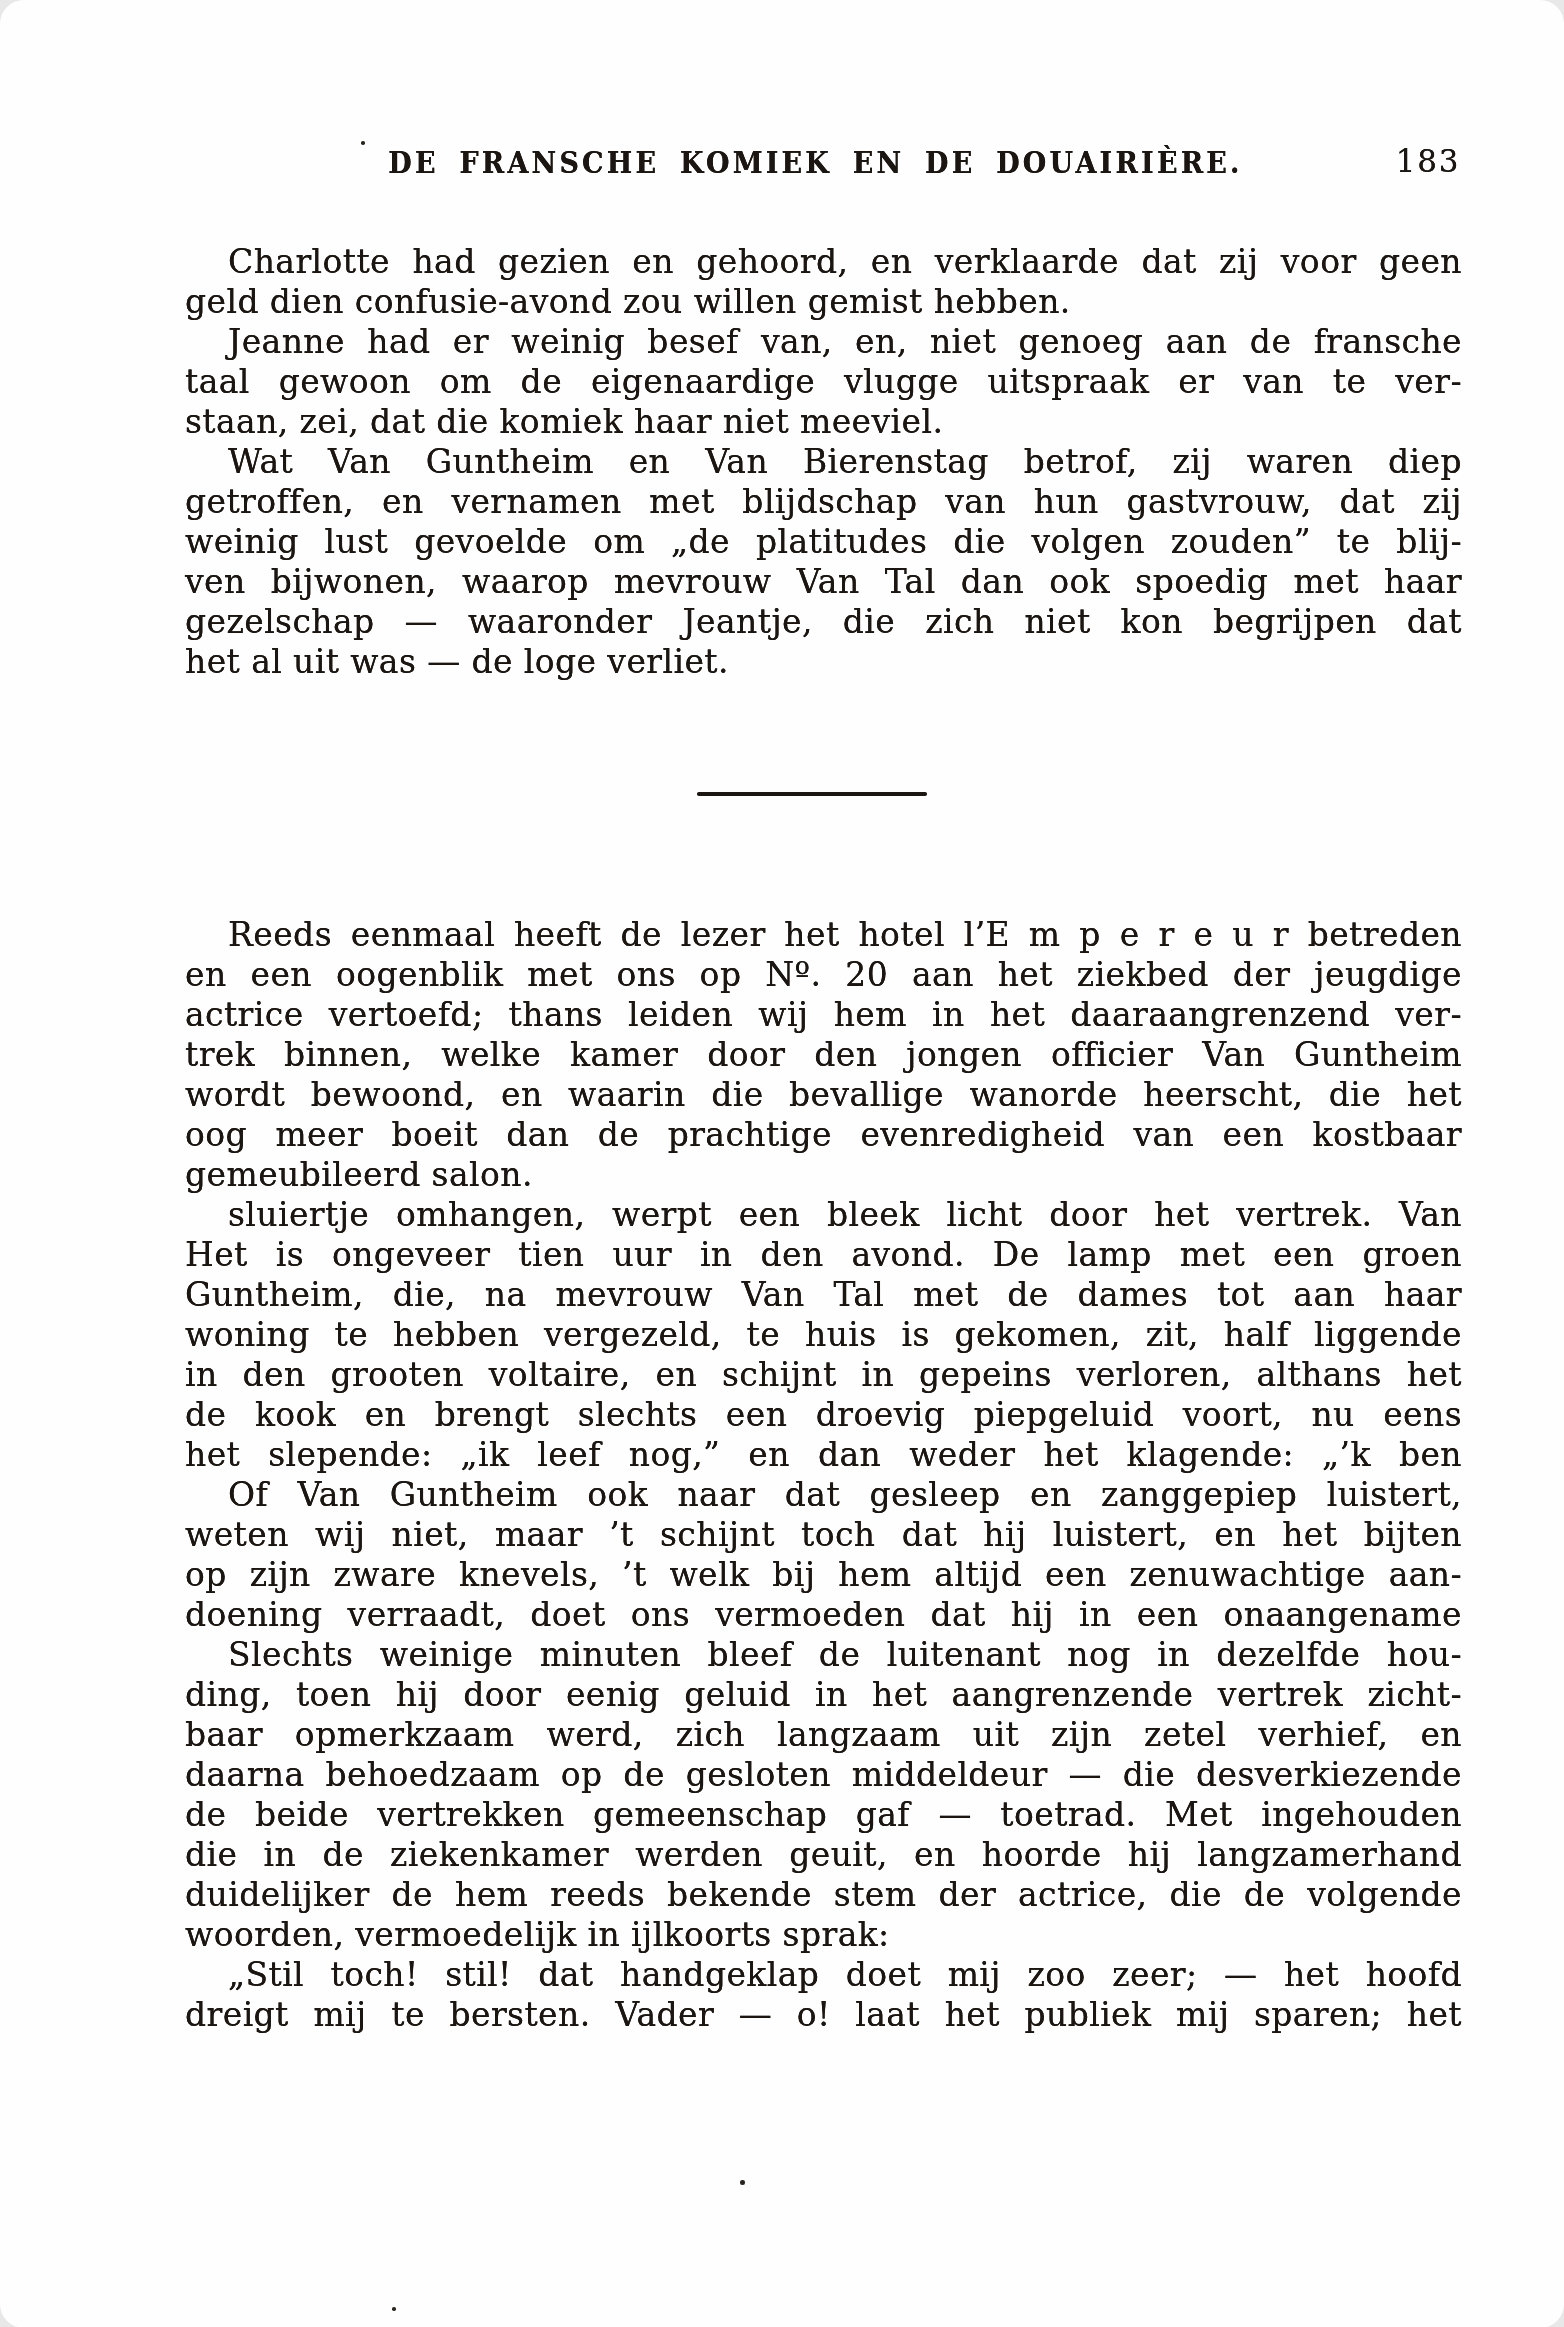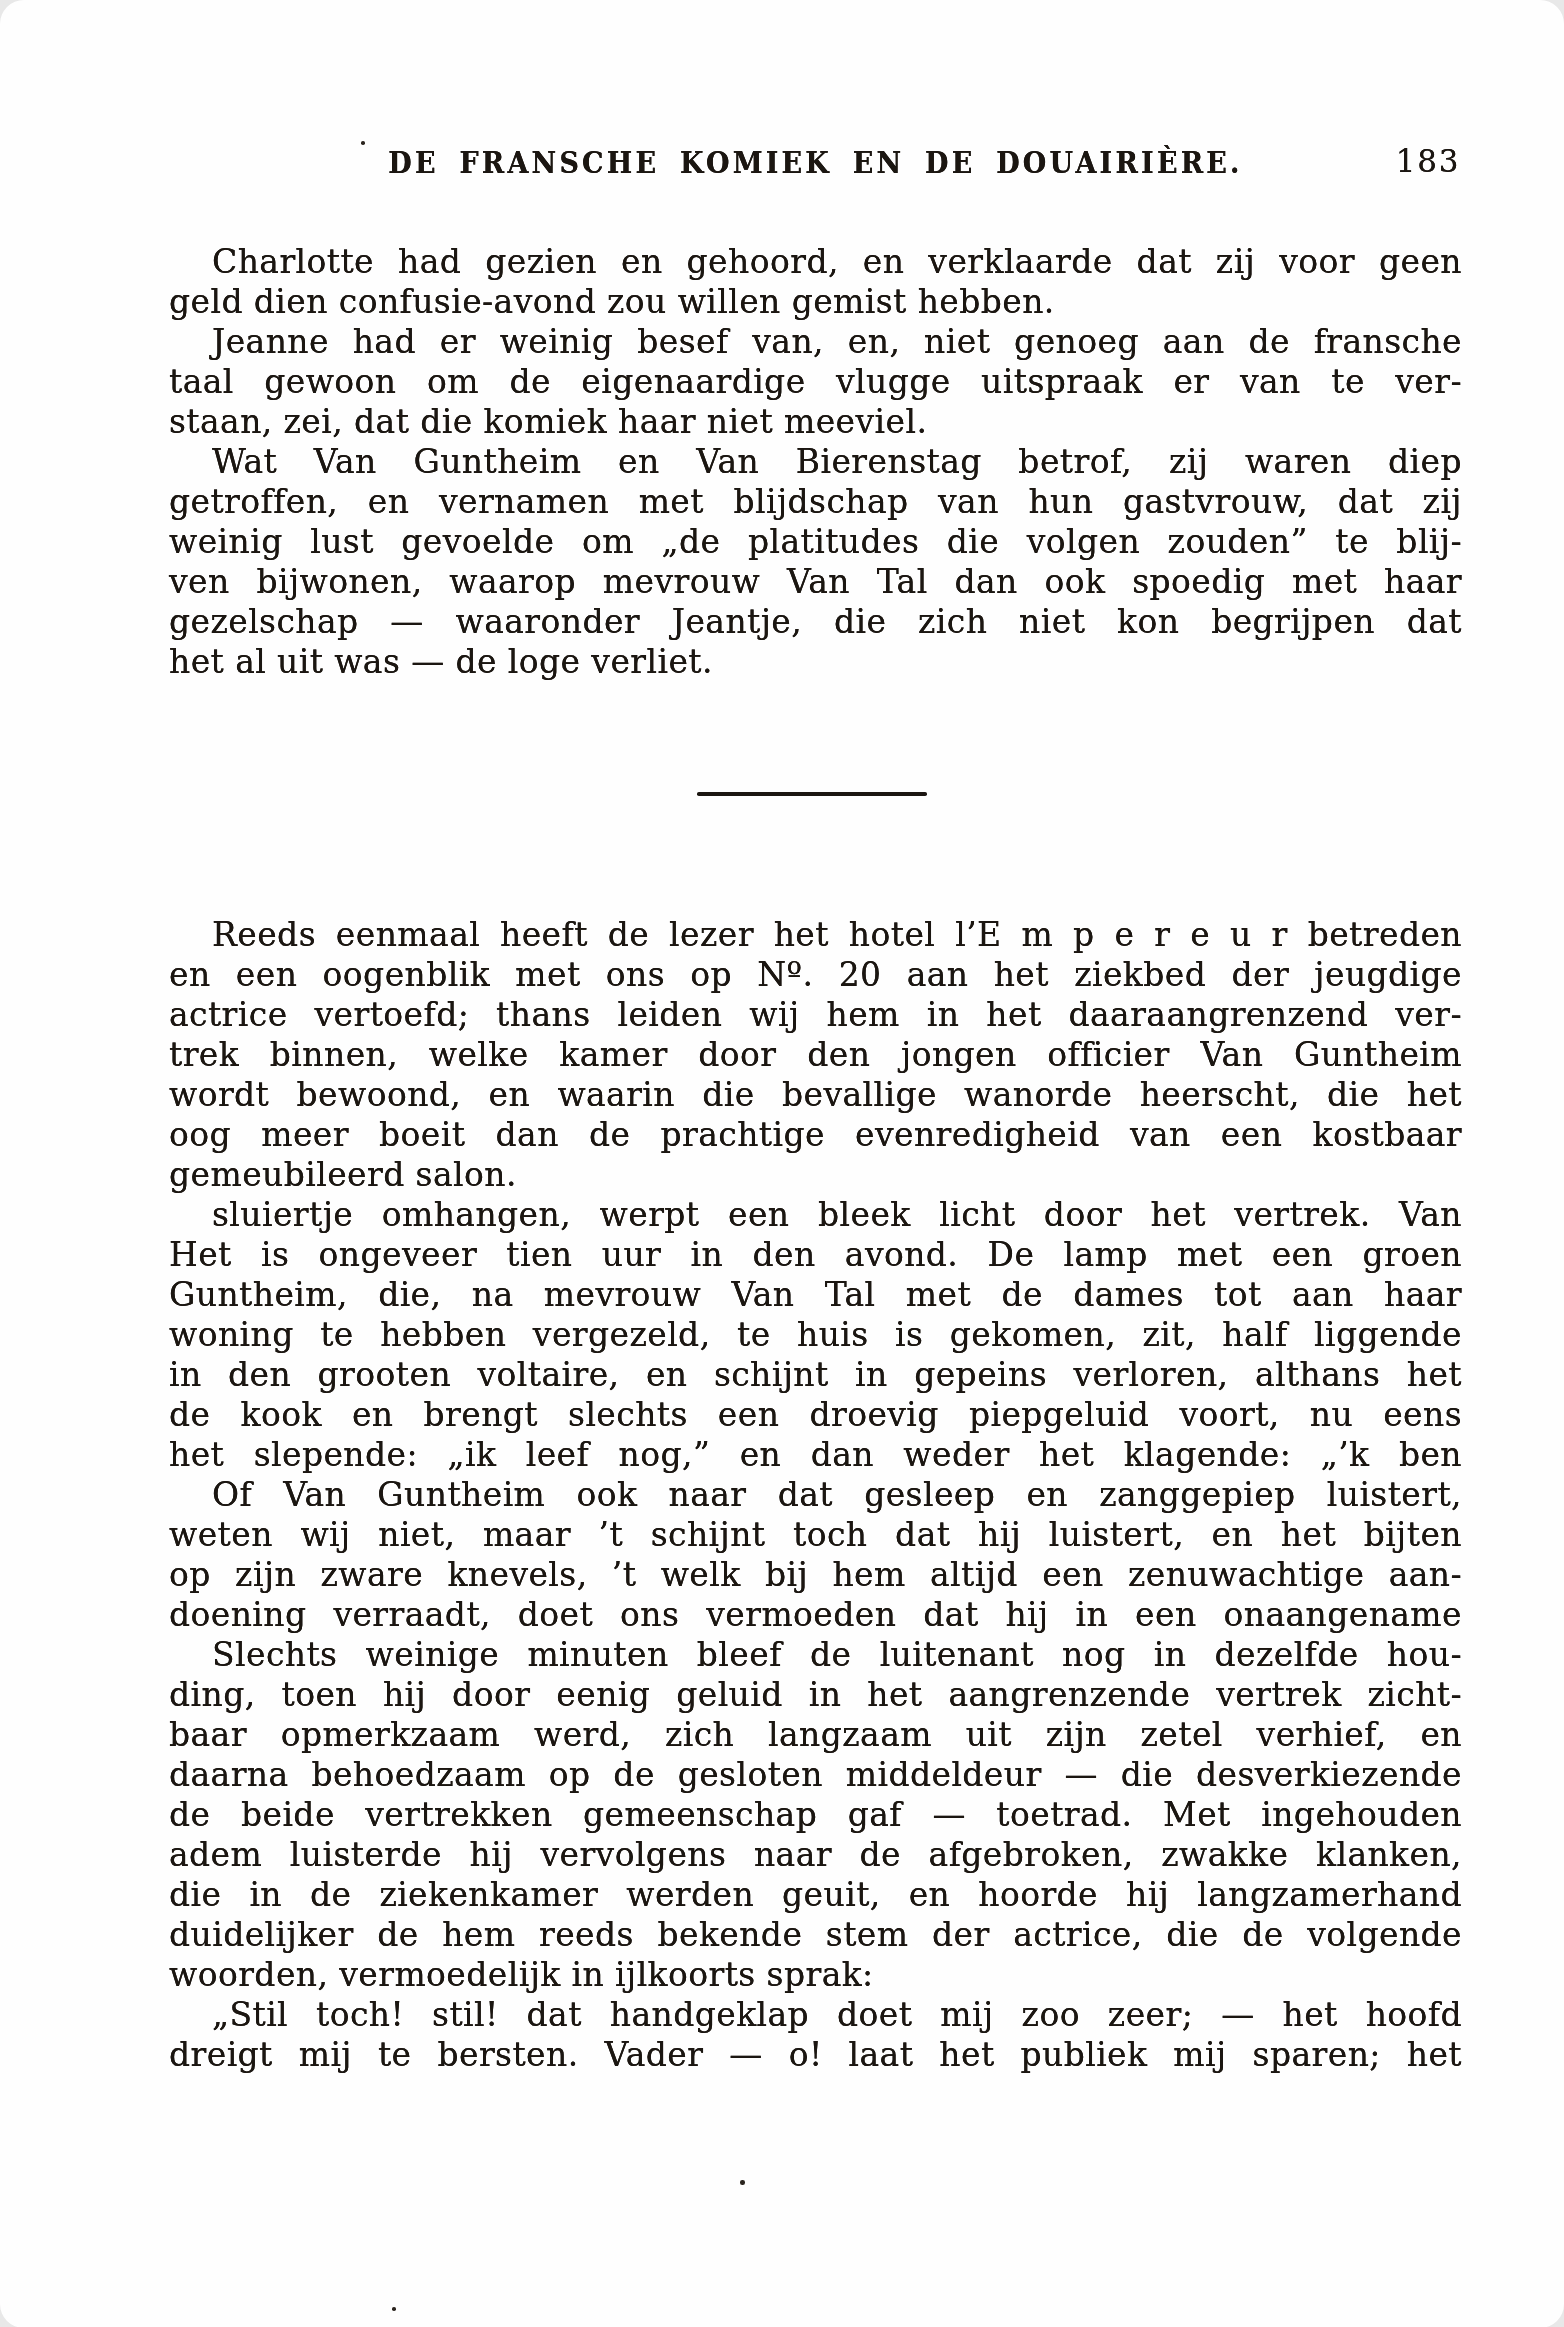--- a/index.html
+++ b/index.html
@@ -53,20 +53,21 @@
     letter-spacing: 0.4px;
     text-shadow: 0 0 0.6px currentColor;
   }
   .section-upper { top: 242px; }
   .section-lower { top: 915px; }
   .line {
     height: 40px;
     text-align: justify;
     text-align-last: justify;
     white-space: normal;
+    margin-left: 16px;
   }
   .line.endline {
     text-align-last: left;
   }
   .para .line:first-child {
     text-indent: 43px;
   }
   .divider {
     position: absolute;
     top: 792px;
@@ -141,21 +142,20 @@
         <div class="line">weten wij niet, maar ’t schijnt toch dat hij luistert, en het bijten</div>
         <div class="line">op zijn zware knevels, ’t welk bij hem altijd een zenuwachtige aan-</div>
         <div class="line">doening verraadt, doet ons vermoeden dat hij in een onaangename</div>
       </div>
       <div class="para">
         <div class="line">Slechts weinige minuten bleef de luitenant nog in dezelfde hou-</div>
         <div class="line">ding, toen hij door eenig geluid in het aangrenzende vertrek zicht-</div>
         <div class="line">baar opmerkzaam werd, zich langzaam uit zijn zetel verhief, en</div>
         <div class="line">daarna behoedzaam op de gesloten middeldeur — die desverkiezende</div>
         <div class="line">de beide vertrekken gemeenschap gaf — toetrad. Met ingehouden</div>
-        <div class="line">adem luisterde hij vervolgens naar de afgebroken, zwakke klanken,</div>
         <div class="line">die in de ziekenkamer werden geuit, en hoorde hij langzamerhand</div>
         <div class="line">duidelijker de hem reeds bekende stem der actrice, die de volgende</div>
         <div class="line endline">woorden, vermoedelijk in ijlkoorts sprak:</div>
       </div>
       <div class="para">
         <div class="line">„Stil toch! stil! dat handgeklap doet mij zoo zeer; — het hoofd</div>
         <div class="line">dreigt mij te bersten. Vader — o! laat het publiek mij sparen; het</div>
       </div>
     </div>
 

